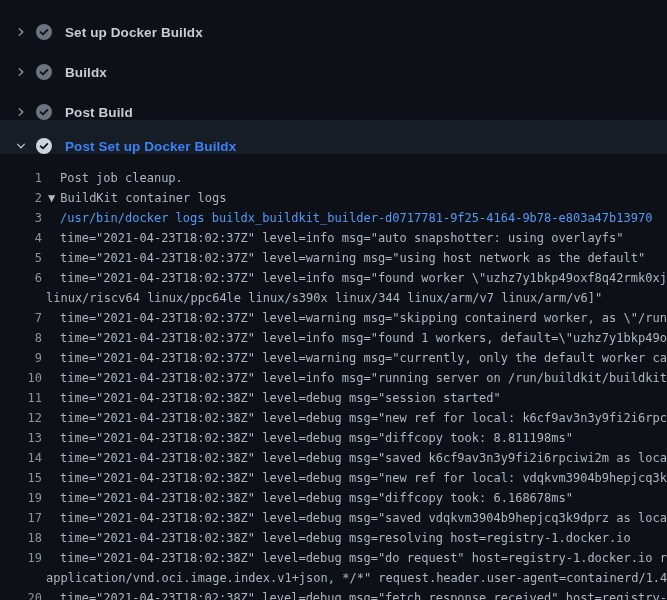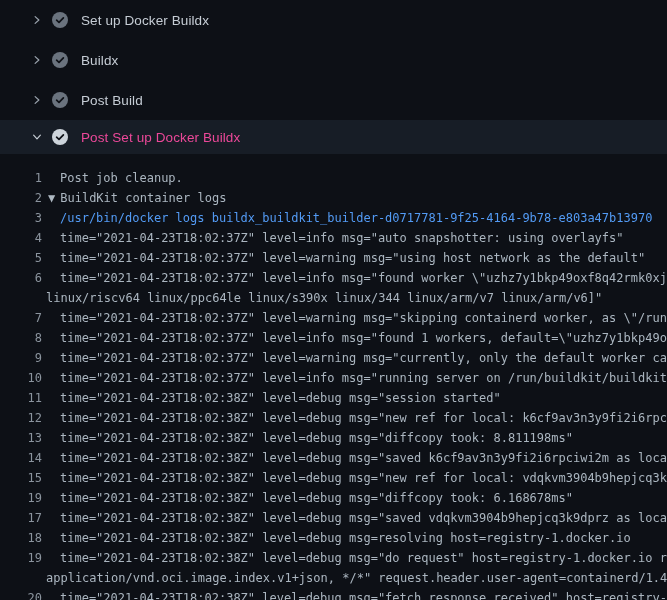--- a/index.html
+++ b/index.html
@@ -6,29 +6,30 @@
   html, body { width: 667px; height: 600px; overflow: hidden; }
   body {
     background: #0d1016;
     font-family: "Liberation Sans", "DejaVu Sans", sans-serif;
     -webkit-font-smoothing: antialiased;
   }
   .viewer { width: 667px; height: 600px; overflow: hidden; }
 
   
   .step-row {
-    display: flex; align-items: center;
-    height: 40px; padding-left: 29px;
+    display: flex; align-items: flex-end;
+    height: 40px; padding-left: 13px;
     cursor: pointer;
+    font-weight: bold;
   }
   .step-row.expanded { height: 34px; background: #171d26; }
   .chev { width: 16px; height: 16px; flex: none; display: flex; align-items: center; justify-content: center; }
   .check { width: 16px; height: 16px; flex: none; margin-left: 7px; }
   .step-label { margin-left: 13px; font-size: 13.5px; color: #c6cdd5; letter-spacing: .1px; }
-  .step-row.expanded .step-label { color: #ec4899; }
+  .step-row.expanded .step-label { color: #3b82f6; }
 
   
   .log { padding-top: 14px; font-family: "DejaVu Sans Mono", "Liberation Mono", monospace; font-size: 12px; }
   .log-row { display: flex; line-height: 20px; white-space: pre; }
   .ln { width: 42px; flex: none; text-align: right; color: #8b949e; cursor: pointer; }
   .lt { padding-left: 18px; color: #abb6c0; }
   .toggle { padding-left: 6px; color: #aeb9c3; cursor: pointer; }
   .toggle + .lt { padding-left: 5px; }
   .lt.cmd { color: #539bf5; }
   .log-row.wrap .lt { padding-left: 4px; }

